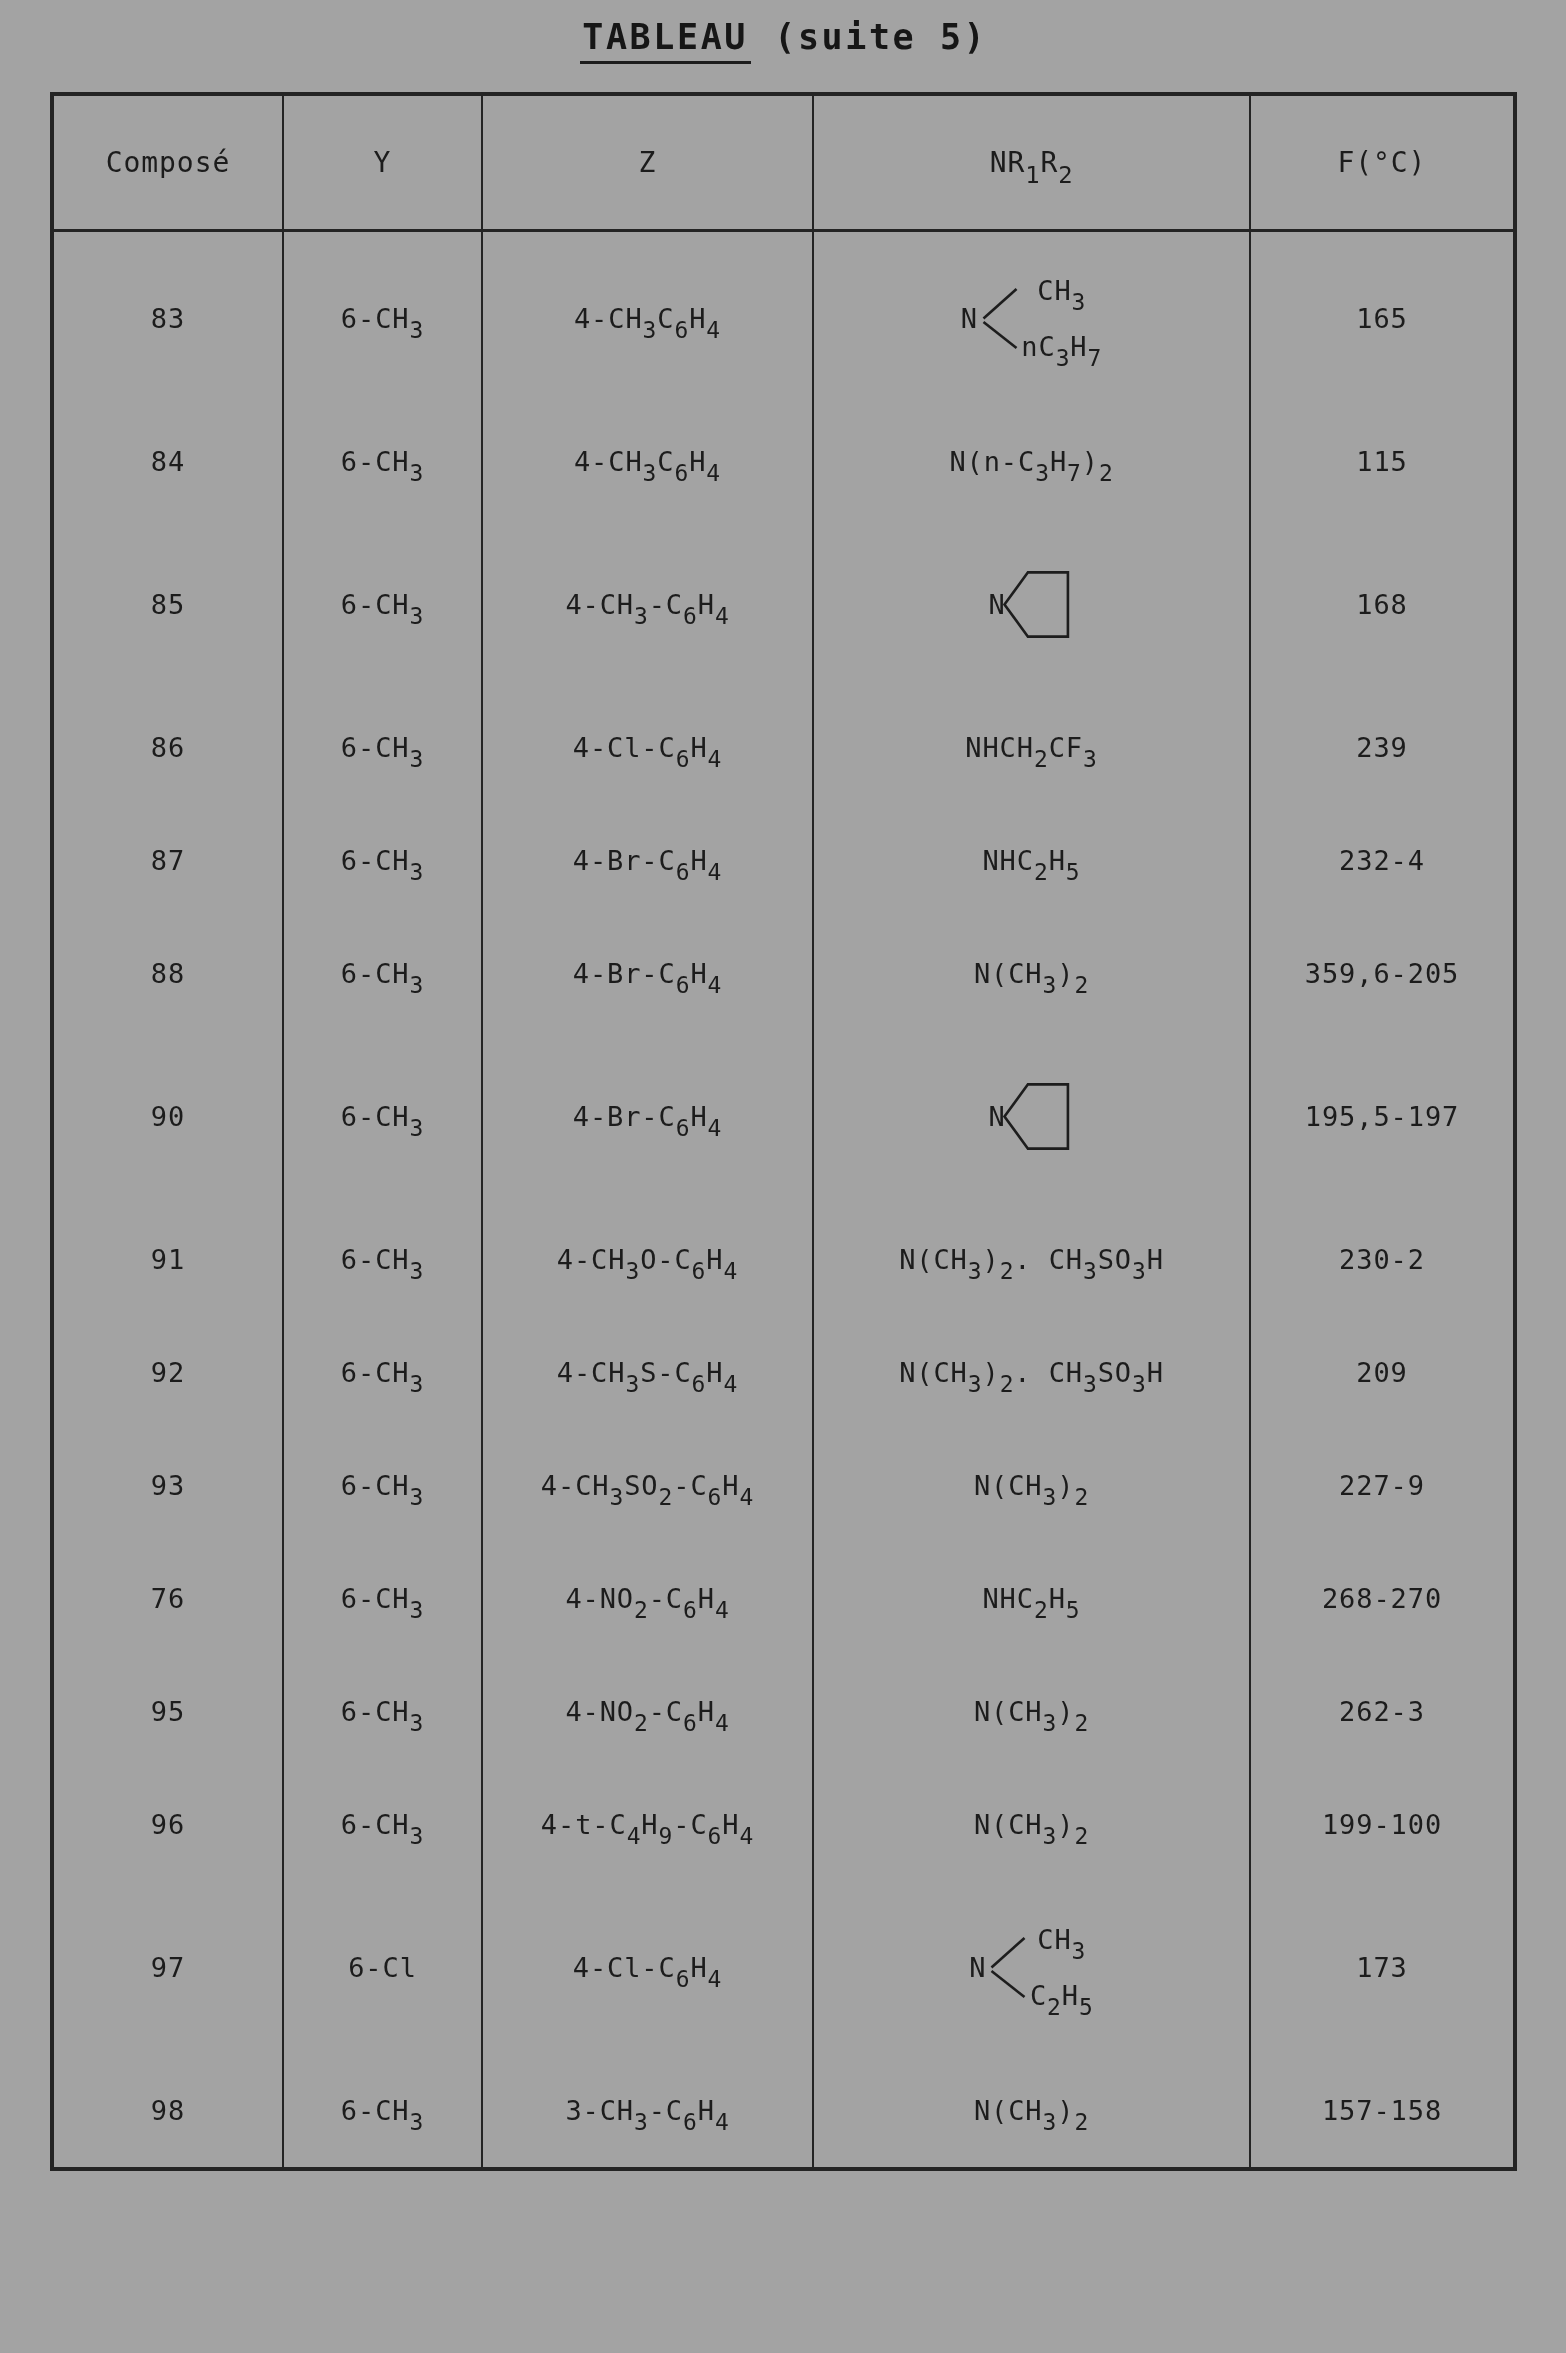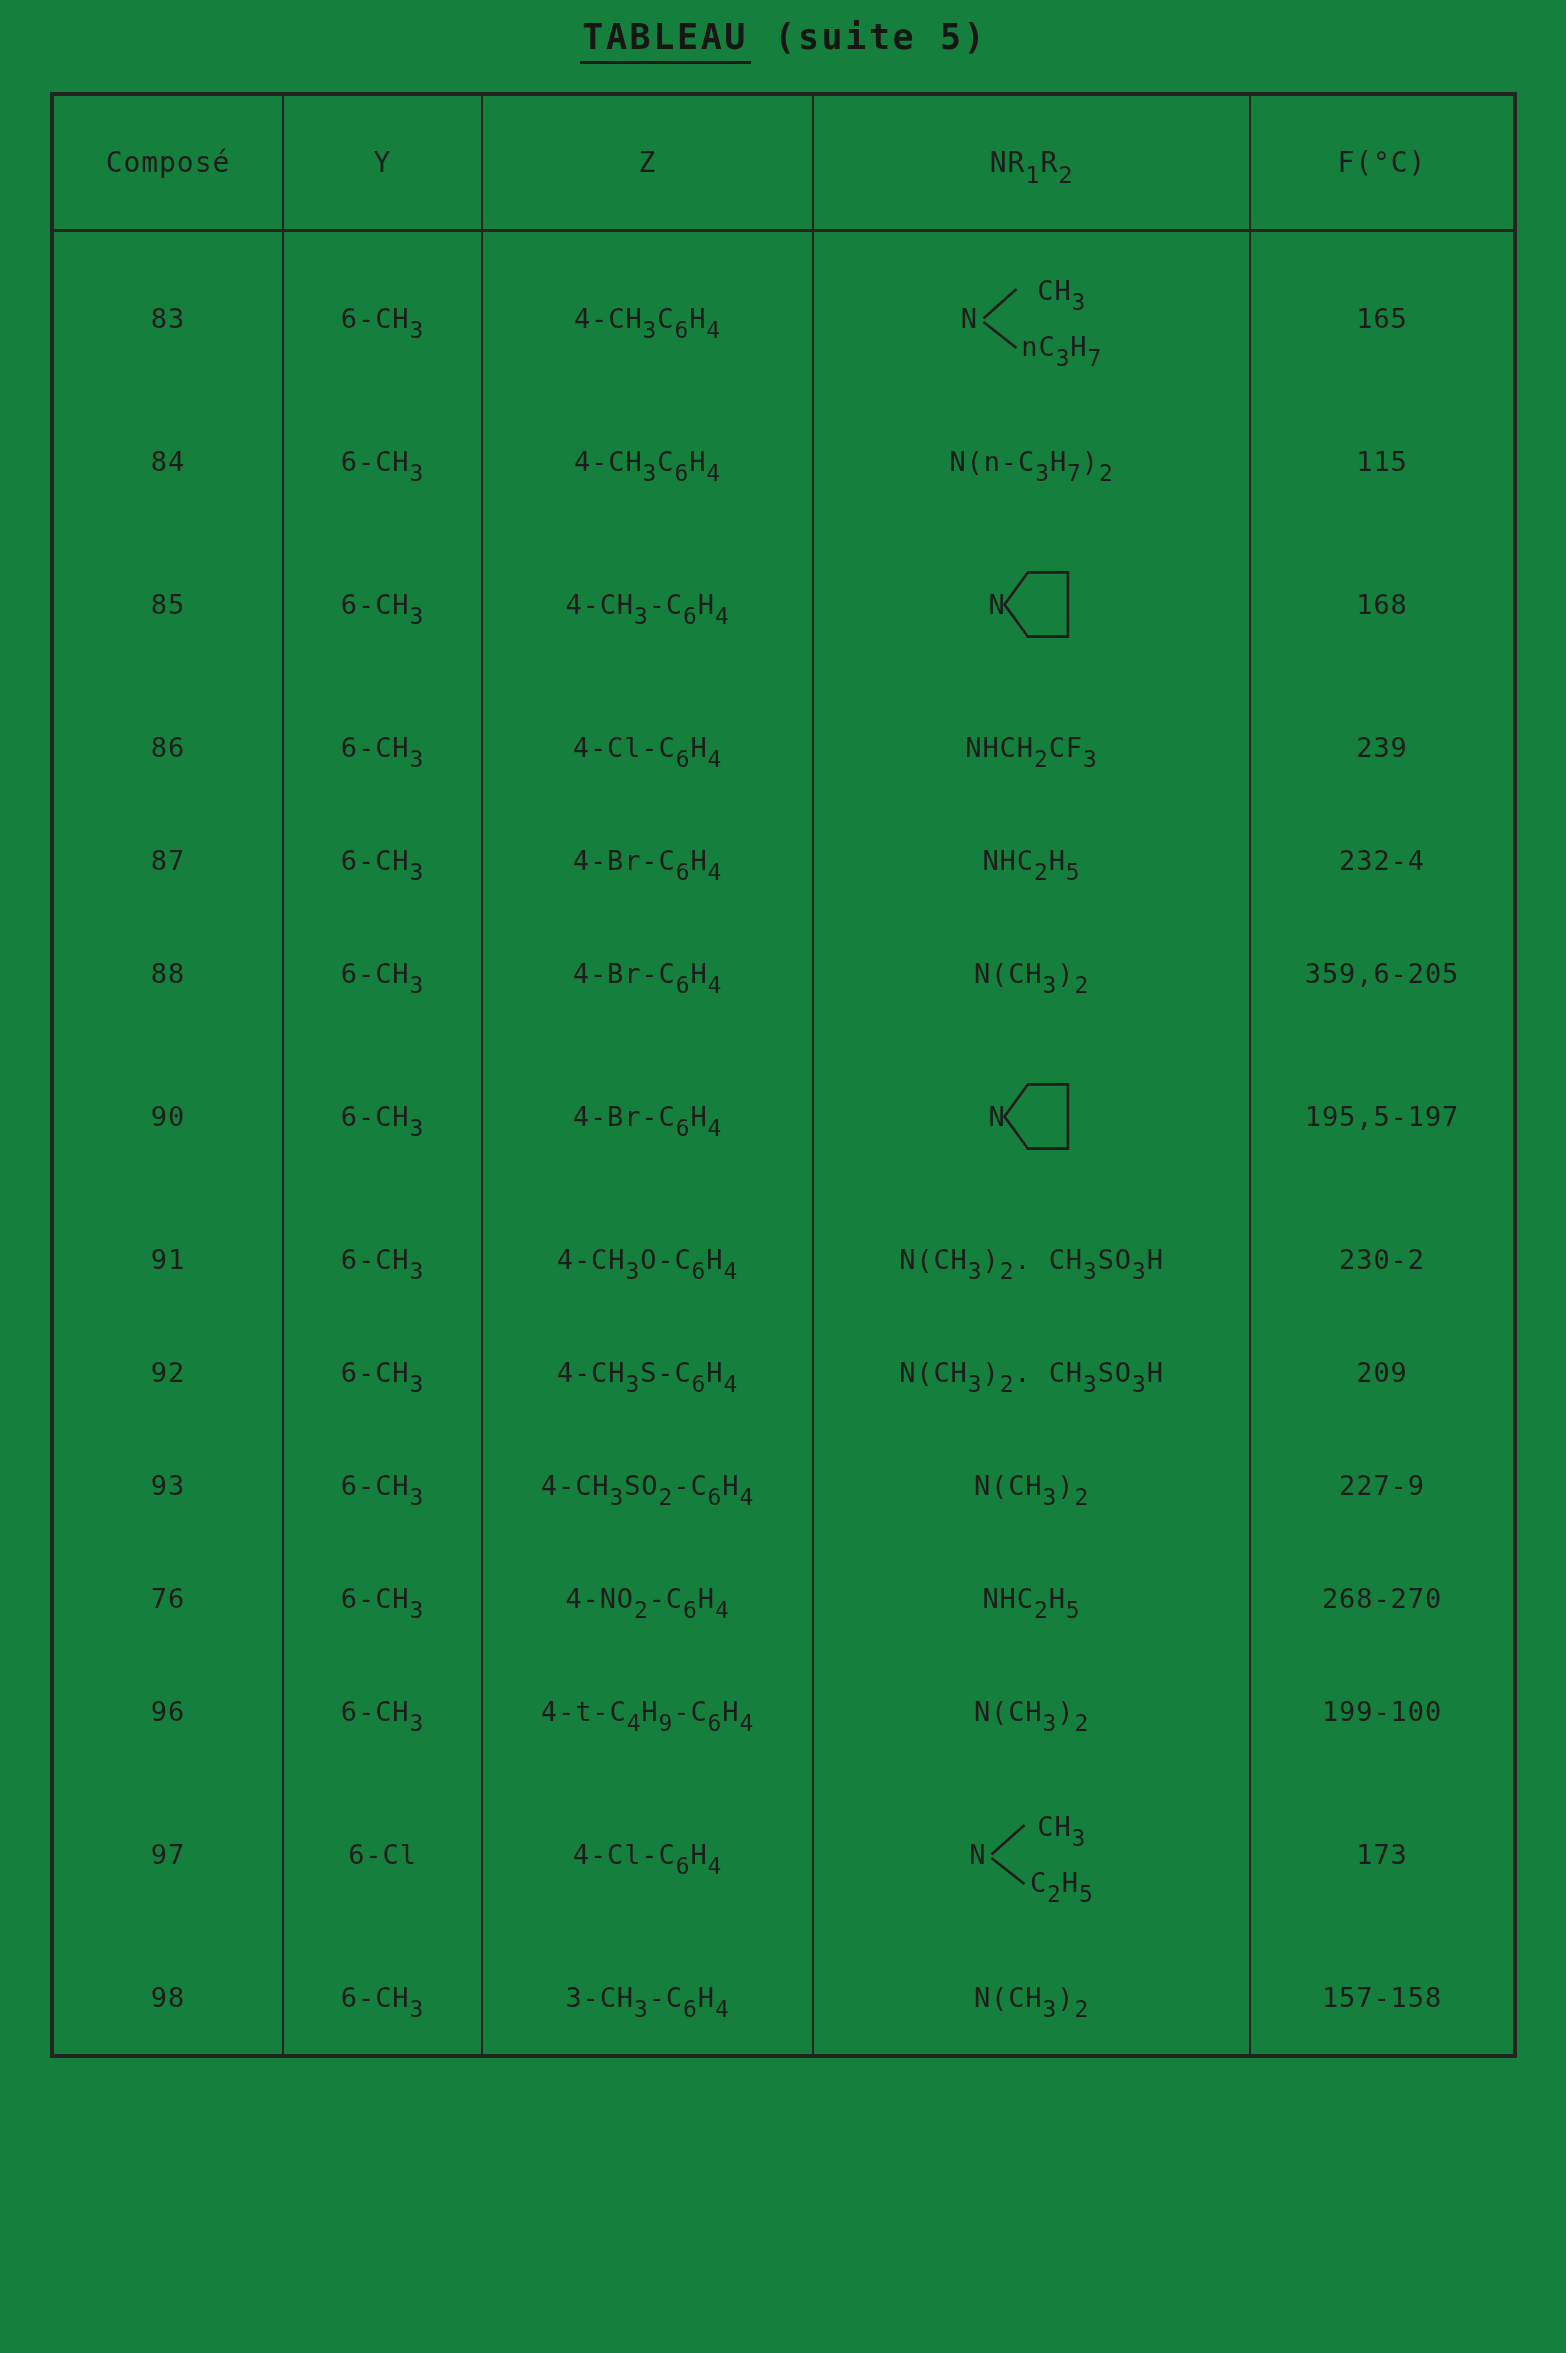--- a/index.html
+++ b/index.html
@@ -3,21 +3,21 @@
 <meta charset="utf-8">
 <style>
   html,body{margin:0;padding:0;}
   body{
     width:1567px;height:2354px;
     background:#e9e7e1;
     font-family:"DejaVu Sans Mono","Liberation Mono",monospace;
   }
   .page{
     position:absolute;left:0;top:0;width:1567px;height:2354px;
-    background:#15803d;
+    background:#a3a3a3;
     color:#1c1c1c;
   }
   .page-title{
     position:absolute;top:17.4px;left:0;width:1567px;
     text-align:center;
     font-size:35px;font-weight:700;letter-spacing:2.6px;
     color:#161616;
   }
   .title-main{border-bottom:3.5px solid #1c1c1c;padding:0 2.6px 3.5px;}
   .compound-table{
@@ -169,20 +169,27 @@
           <td>227-9</td>
         </tr>
         <tr class="row-normal">
           <td>76</td>
           <td>6-CH<sub class="ts">3</sub></td>
           <td>4-NO<sub class="ts">2</sub>-C<sub class="ts">6</sub>H<sub class="ts">4</sub></td>
           <td><span>NHC<sub class="ts">2</sub>H<sub class="ts">5</sub></span></td>
           <td>268-270</td>
         </tr>
         <tr class="row-normal">
+          <td>95</td>
+          <td>6-CH<sub class="ts">3</sub></td>
+          <td>4-NO<sub class="ts">2</sub>-C<sub class="ts">6</sub>H<sub class="ts">4</sub></td>
+          <td><span>N(CH<sub class="ts">3</sub>)<sub class="ts">2</sub></span></td>
+          <td>262-3</td>
+        </tr>
+        <tr class="row-normal">
           <td>96</td>
           <td>6-CH<sub class="ts">3</sub></td>
           <td>4-t-C<sub class="ts">4</sub>H<sub class="ts">9</sub>-C<sub class="ts">6</sub>H<sub class="ts">4</sub></td>
           <td><span>N(CH<sub class="ts">3</sub>)<sub class="ts">2</sub></span></td>
           <td>199-100</td>
         </tr>
         <tr class="row-tall">
           <td>97</td>
           <td>6-Cl</td>
           <td>4-Cl-C<sub class="ts">6</sub>H<sub class="ts">4</sub></td>

